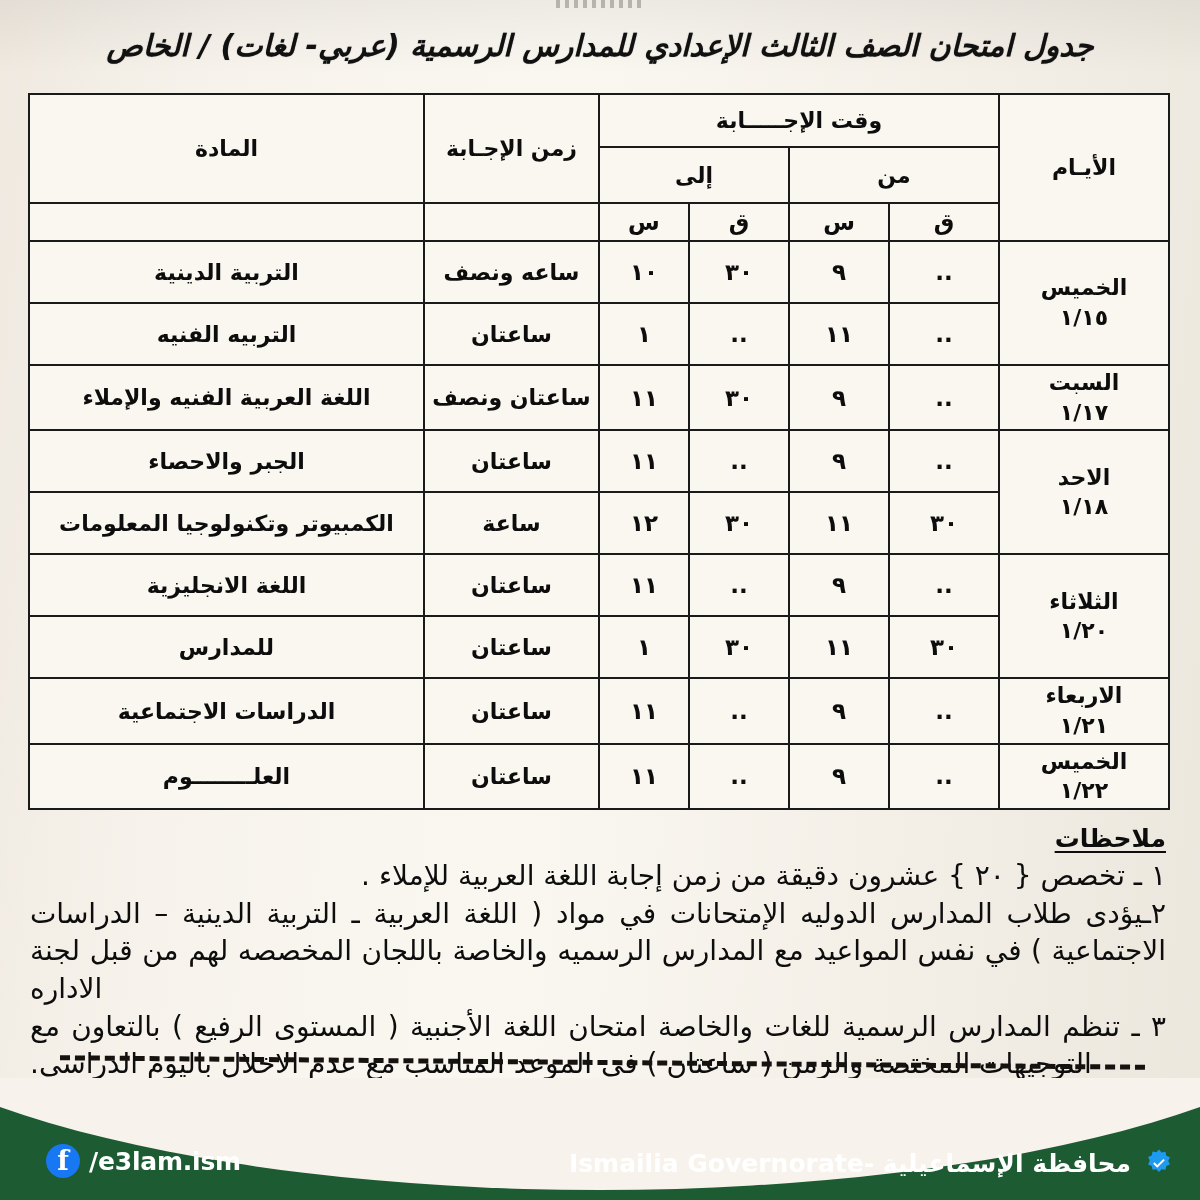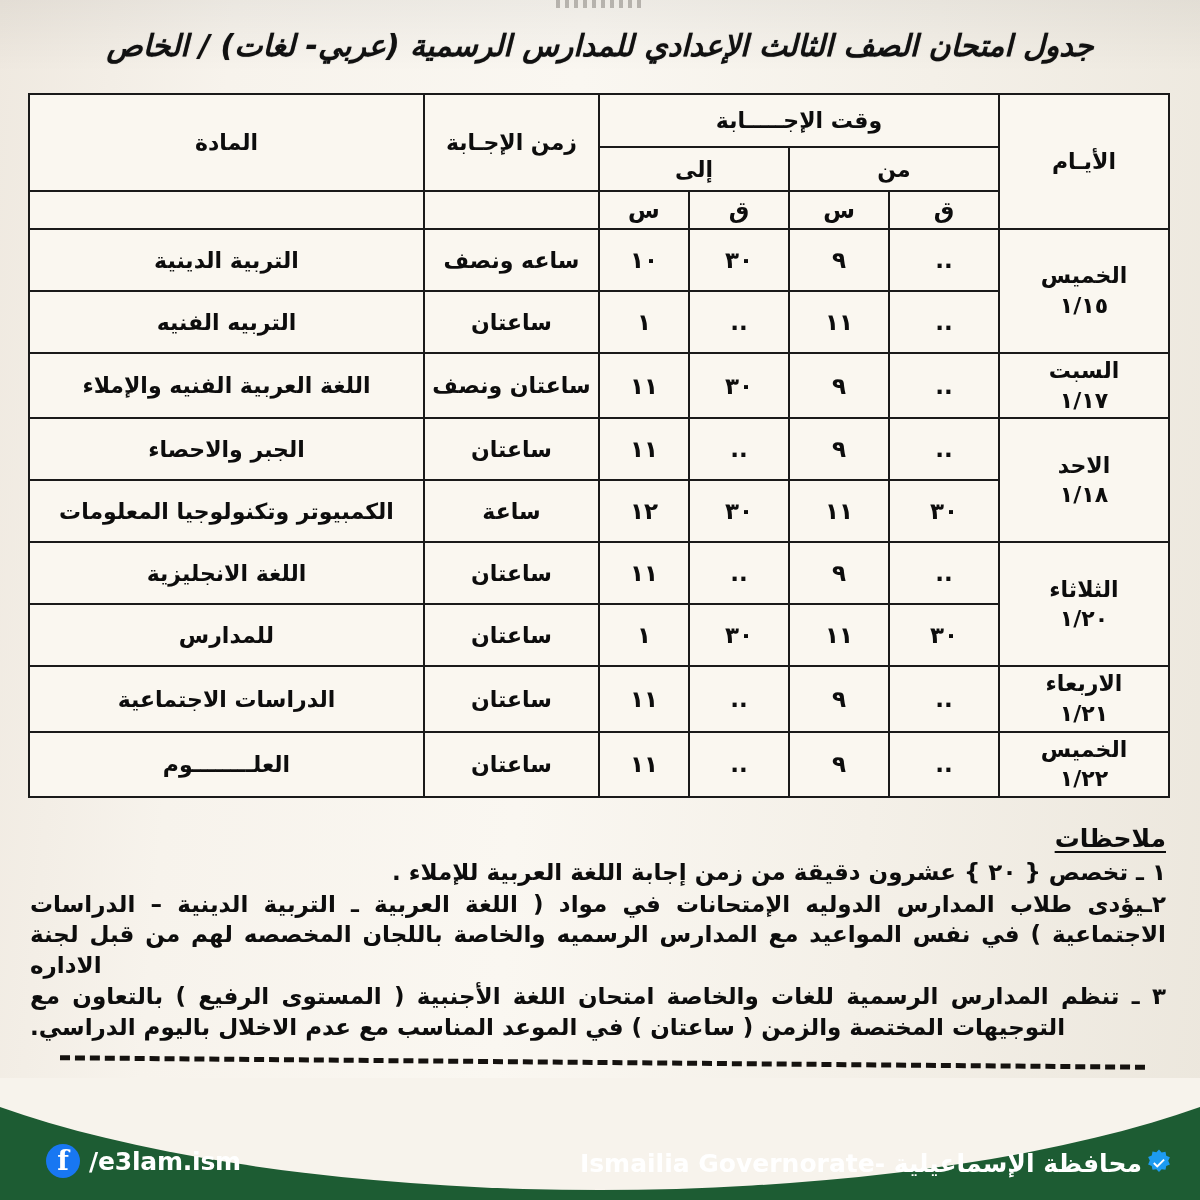--- a/index.html
+++ b/index.html
@@ -76,21 +76,21 @@
     color: #0d0d0d;
     font-weight: bold;
     padding: 2px 4px;
   }
 
   table.sched th {
     font-size: 22px;
     height: 40px;
   }
   thead tr.r1 th { height: 53px; }
-  thead tr.r2 th { height: 44px; }
+  thead tr.r2 th { height: 56px; }
   thead tr.r3 th { height: 38px; font-size: 23px; }
 
   td.day {
     font-size: 22px;
     line-height: 1.35;
     white-space: pre-line;
   }
   td.num {
     font-size: 23px;
   }
@@ -125,22 +125,22 @@
   }
   .notes-head {
     font-size: 25px;
     font-weight: bold;
     text-decoration: underline;
     text-underline-offset: 4px;
     margin-bottom: 4px;
     text-align: right;
   }
   .note {
-    font-size: 23px;
-    font-weight: bold;
+    font-size: 28px;
+    font-weight: normal;
     line-height: 1.33;
     text-align: justify;
     text-align-last: right;
     margin-bottom: 1px;
   }
   .note.n2 { text-align-last: left; }
   .note.n3 { text-align-last: left; }
 
   
   .dash-sep {
@@ -214,21 +214,21 @@
     font-weight: bold;
     letter-spacing: -0.2px;
   }
 
   .gov-group {
     position: absolute;
     right: 26px;
     bottom: 22px;
     display: flex;
     align-items: center;
-    gap: 2px;
+    gap: 13px;
     direction: rtl;
     margin-left: 8px;
   }
   .gov-text {
     color: #ffffff;
     font-size: 25px;
     font-weight: bold;
     white-space: nowrap;
   }
   .verified {

